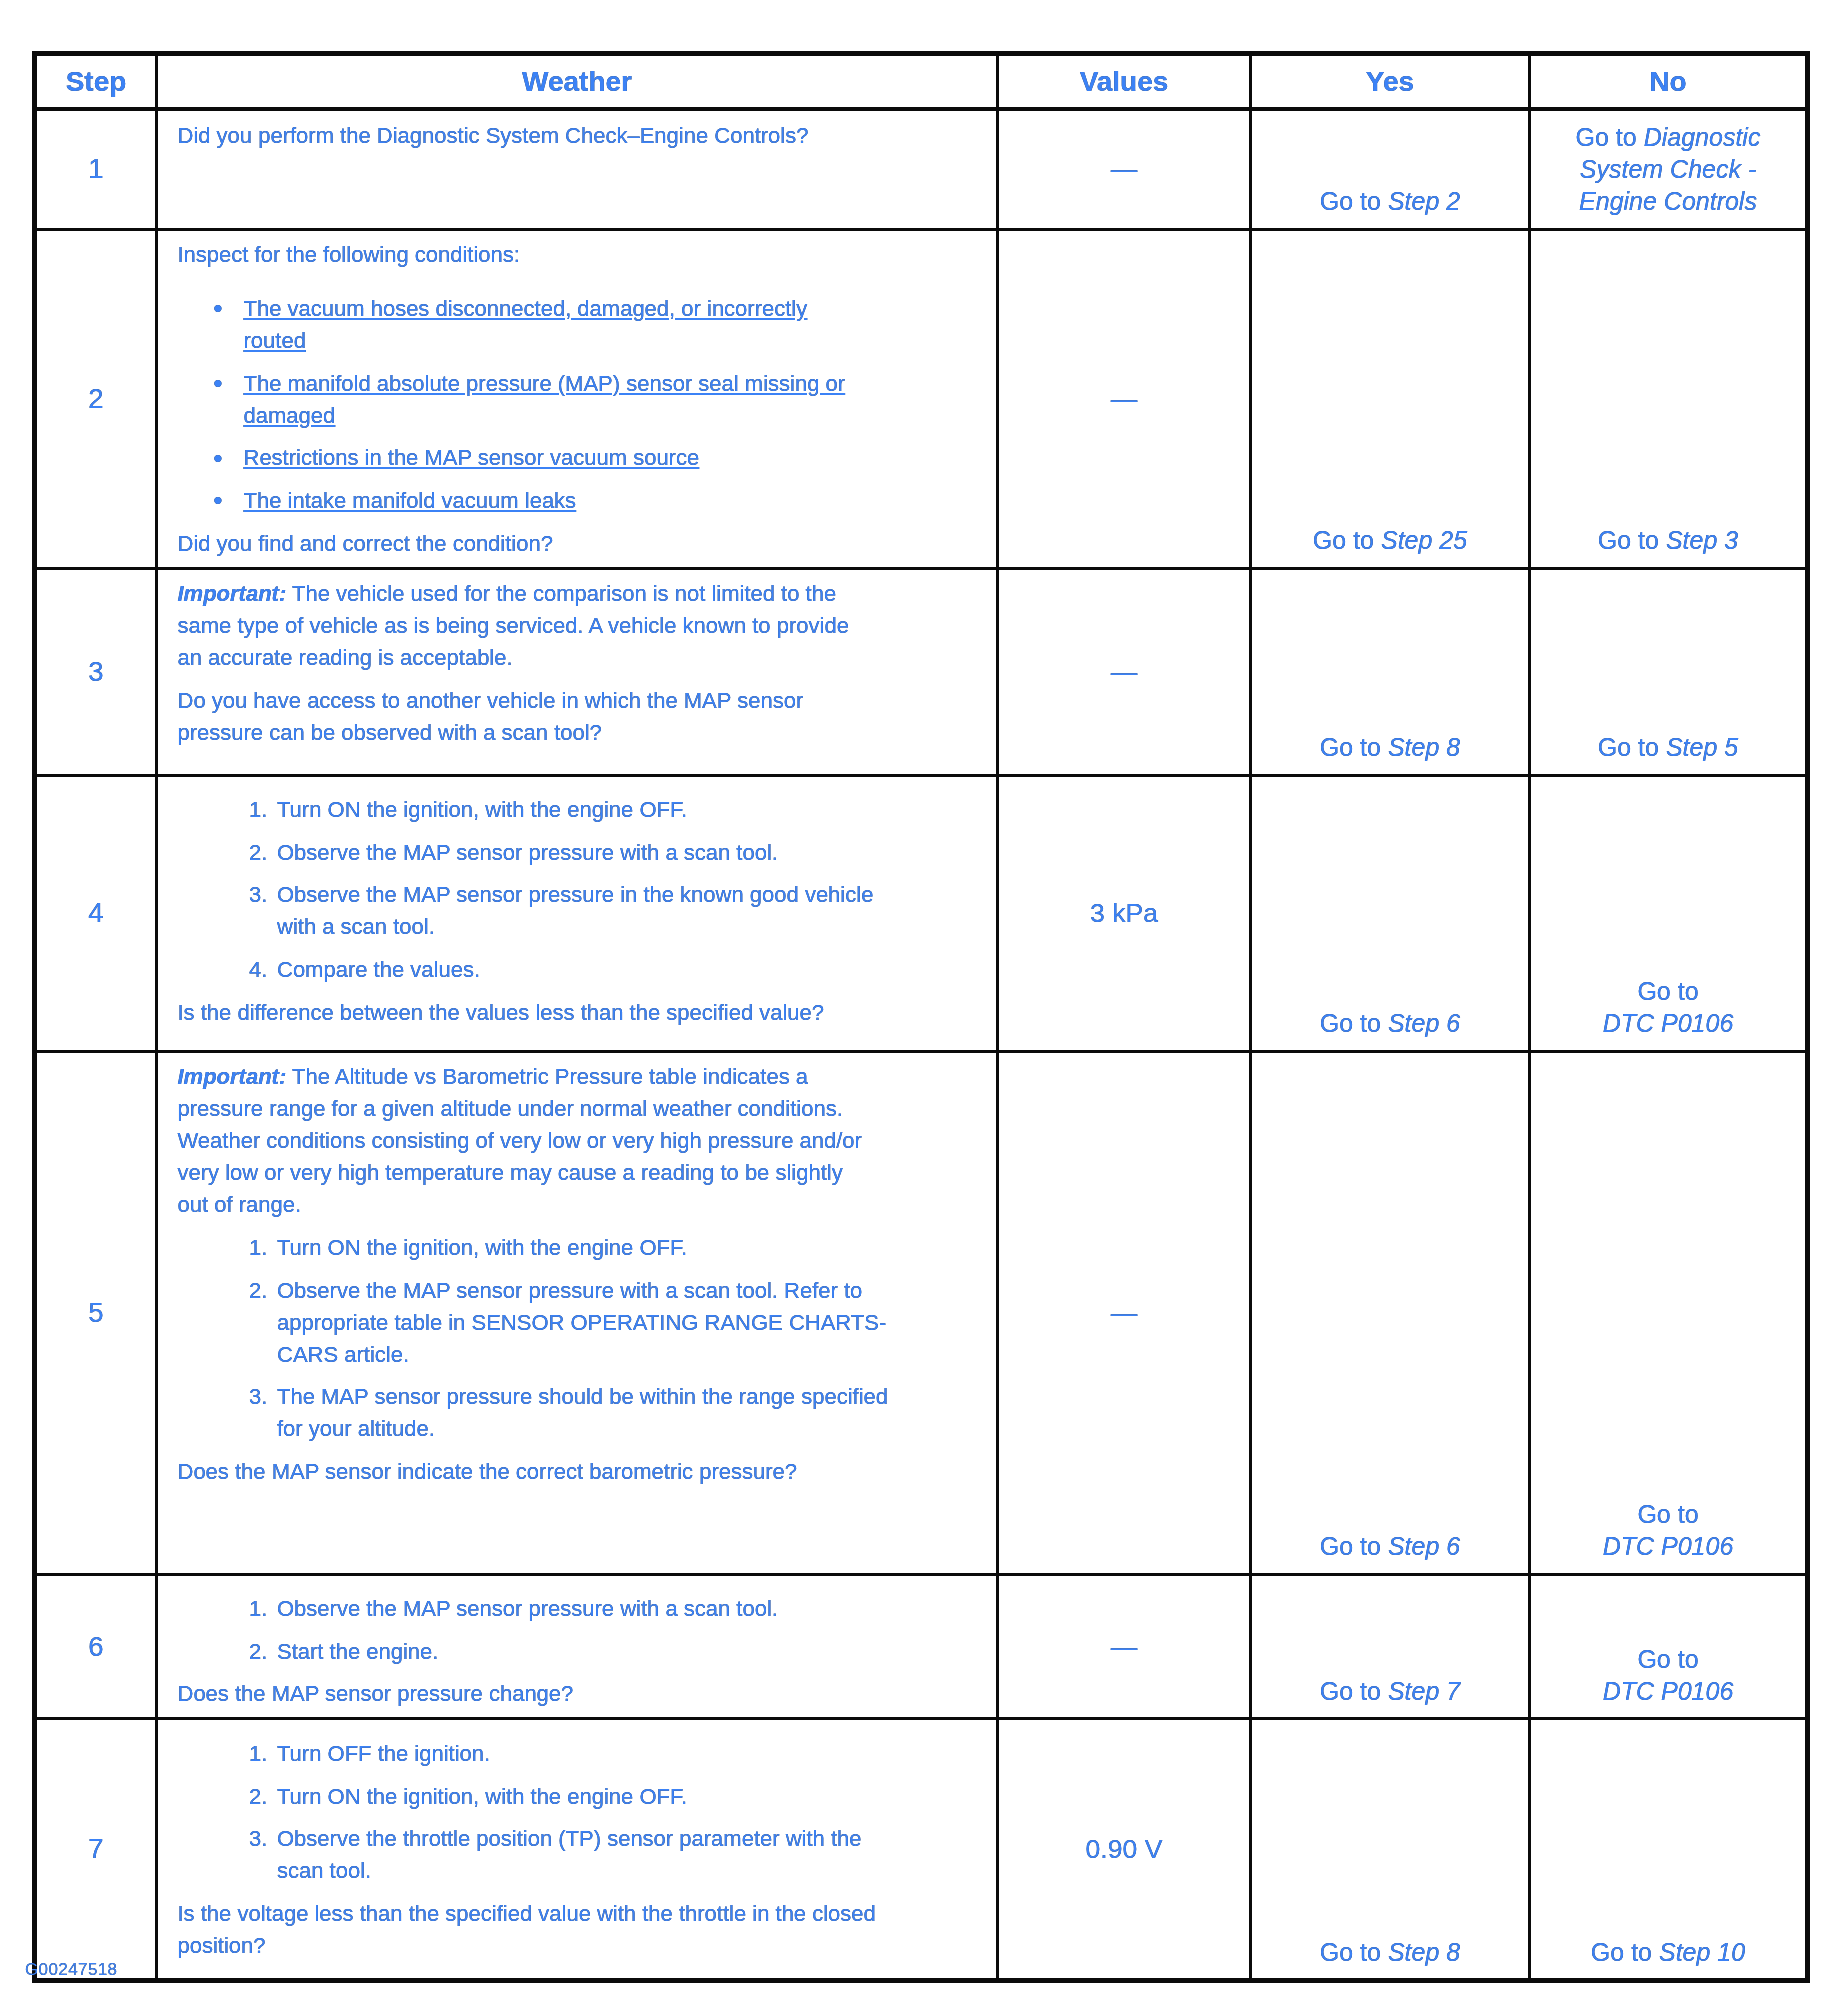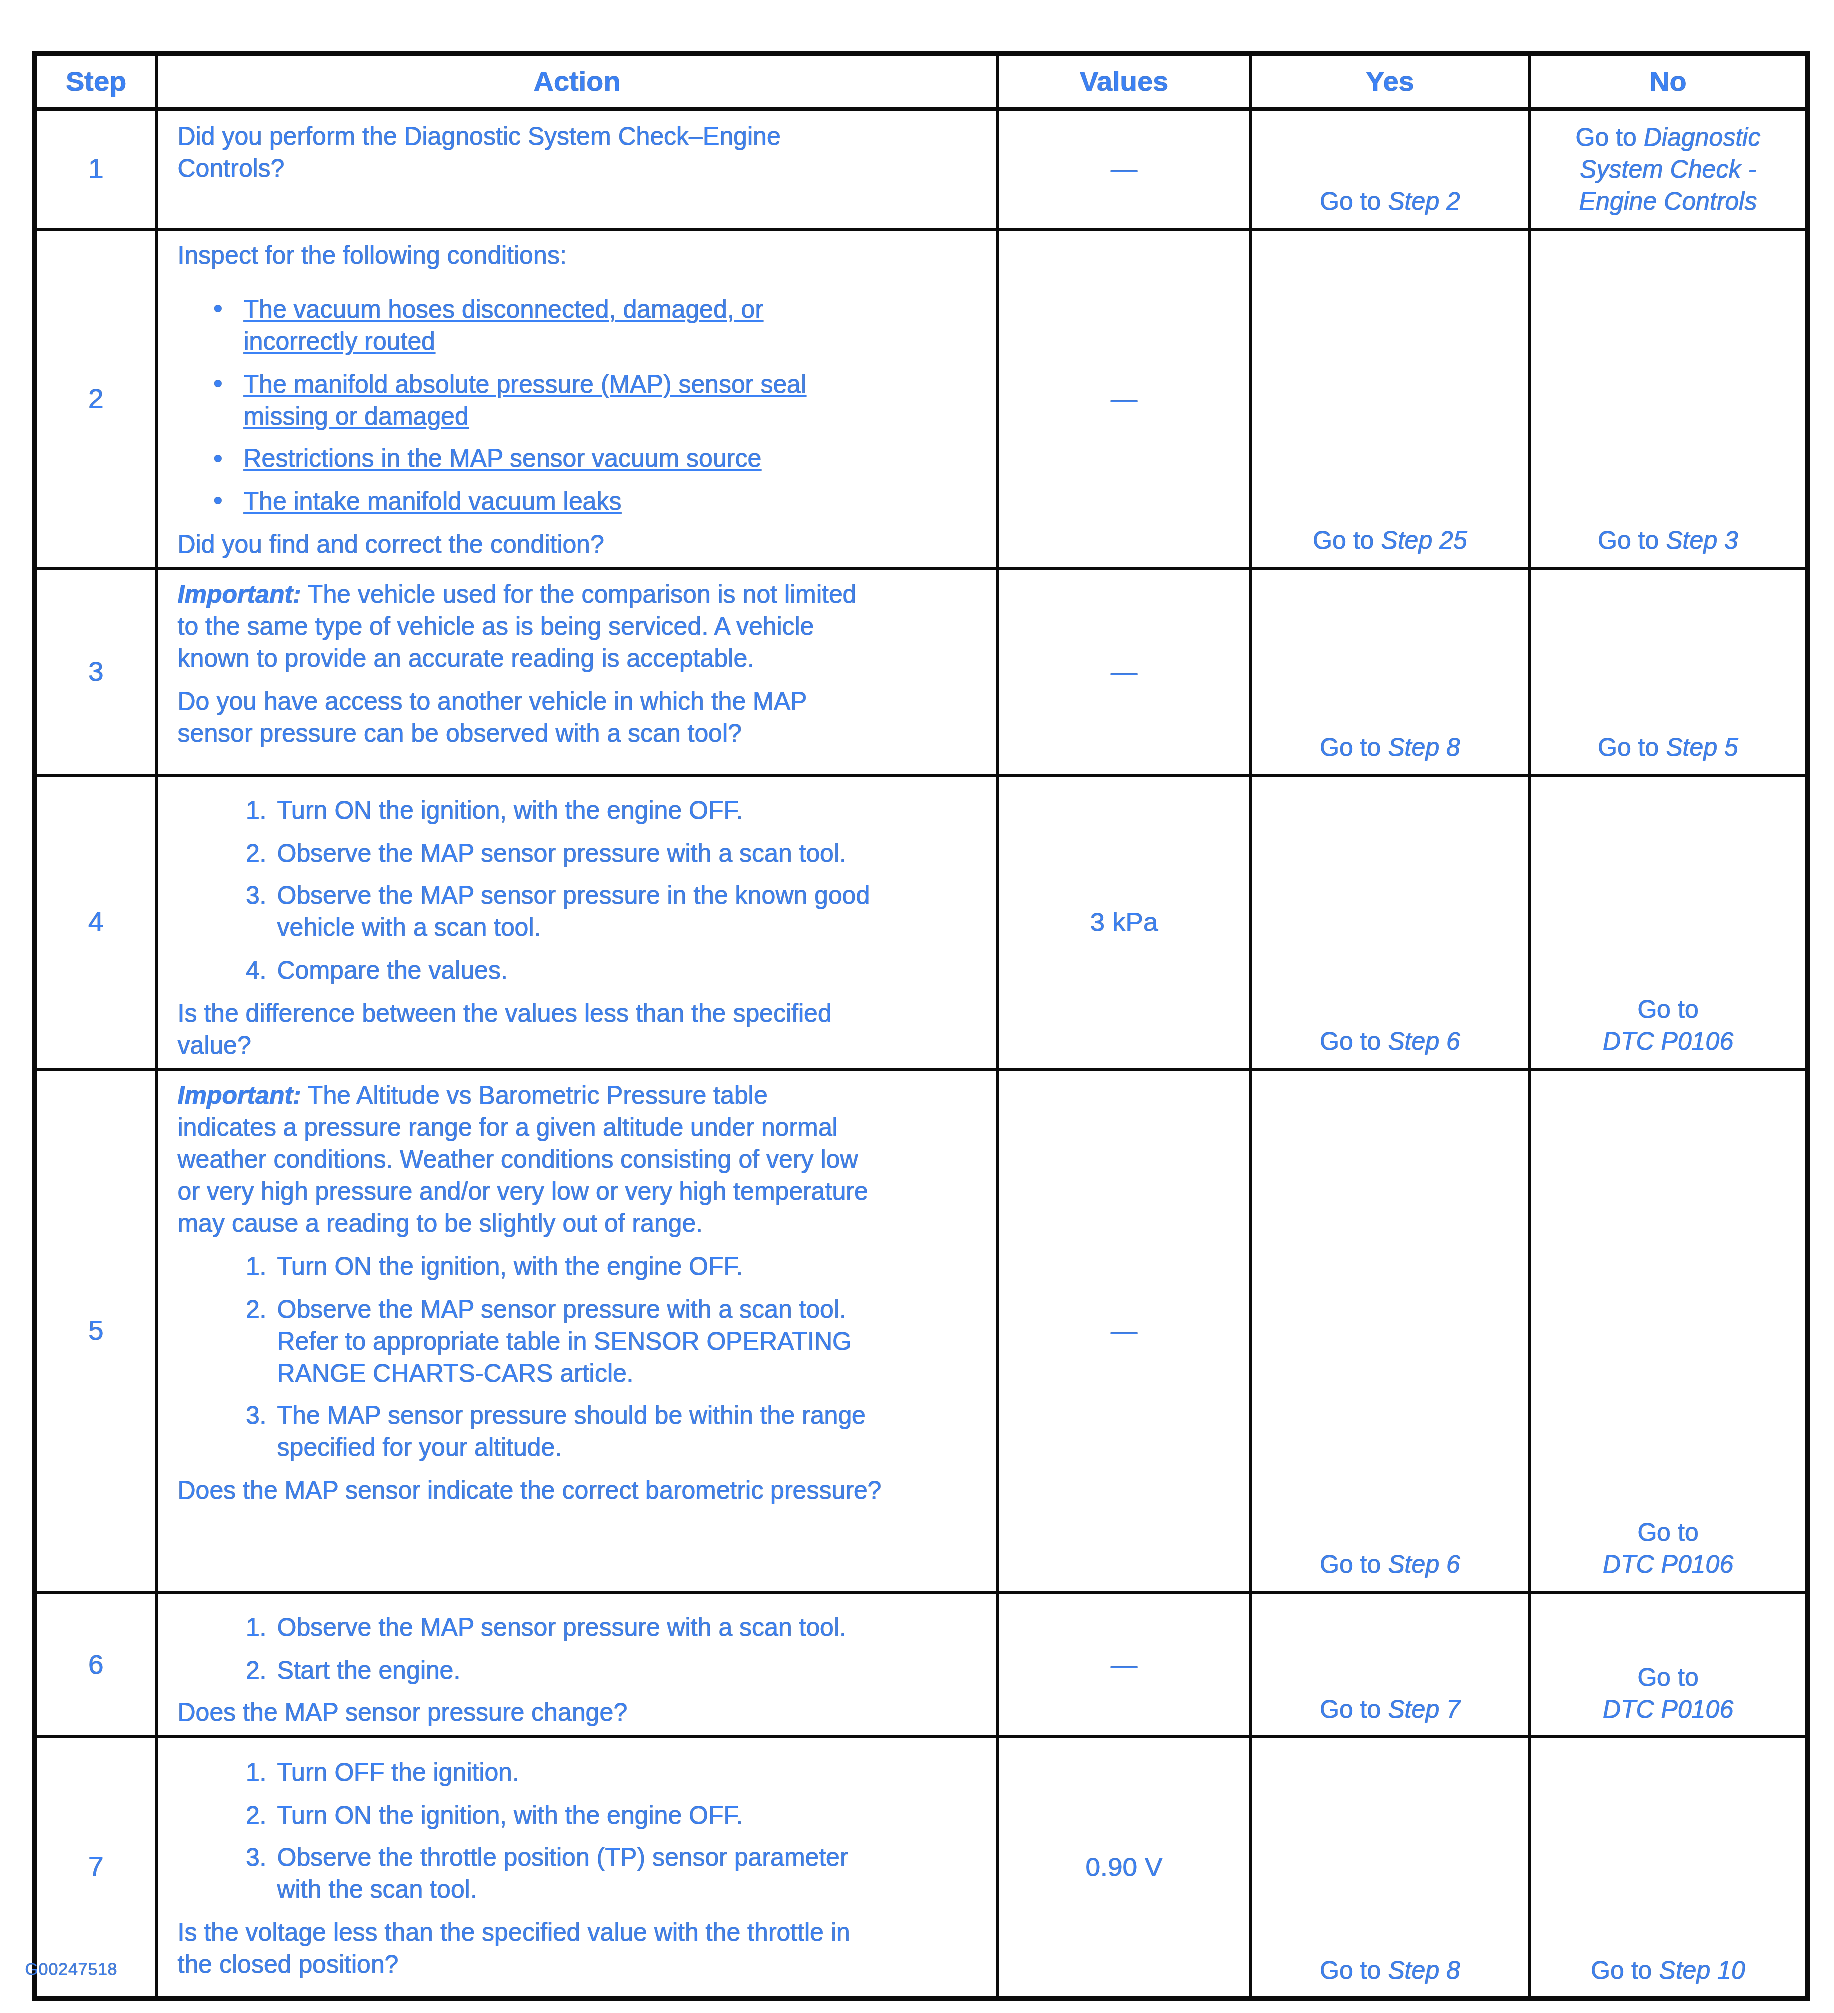--- a/index.html
+++ b/index.html
@@ -21,21 +21,21 @@
     border:5.3px solid #0b0b0b;
   }
   th, td { border:3.5px solid #0b0b0b; overflow:hidden; }
   thead th {
     height:51px;
     font-size:28px; font-weight:700;
     text-align:center; vertical-align:middle;
     border-bottom:4.4px solid #0b0b0b;
     padding:0;
   }
-  td { font-size:25px; line-height:32px; }
+  td { font-size:22px; line-height:32px; }
   .c-step  { text-align:center; vertical-align:middle; font-size:27.5px; }
   .c-action{ vertical-align:top; padding:7px 10.6px 7px 19.5px; }
   .c-values{ text-align:center; vertical-align:middle; font-size:26.6px; }
   .c-nav   { text-align:center; vertical-align:bottom; padding:5.3px 8.9px 10.6px; font-size:25px; }
   .goto-target { }
   .stacked .goto-prefix { display:block; }
 
   .para { margin:1.8px 0 0; max-width:692px; }
   .q    { margin:10.6px 0 0; max-width:709px; }
   .narrow { max-width:692px; }
@@ -70,21 +70,21 @@
     <colgroup>
       <col style="width:122px">
         <col style="width:841px">
         <col style="width:253px">
         <col style="width:279px">
         <col style="width:278px">
     </colgroup>
     <thead>
       <tr>
         <th>Step</th>
-        <th>Action</th>
+        <th>Weather</th>
         <th>Values</th>
         <th>Yes</th>
         <th>No</th>
       </tr>
     </thead>
     <tbody>
 
       <tr class="r1">
         <td class="c-step">1</td>
         <td class="c-action">

